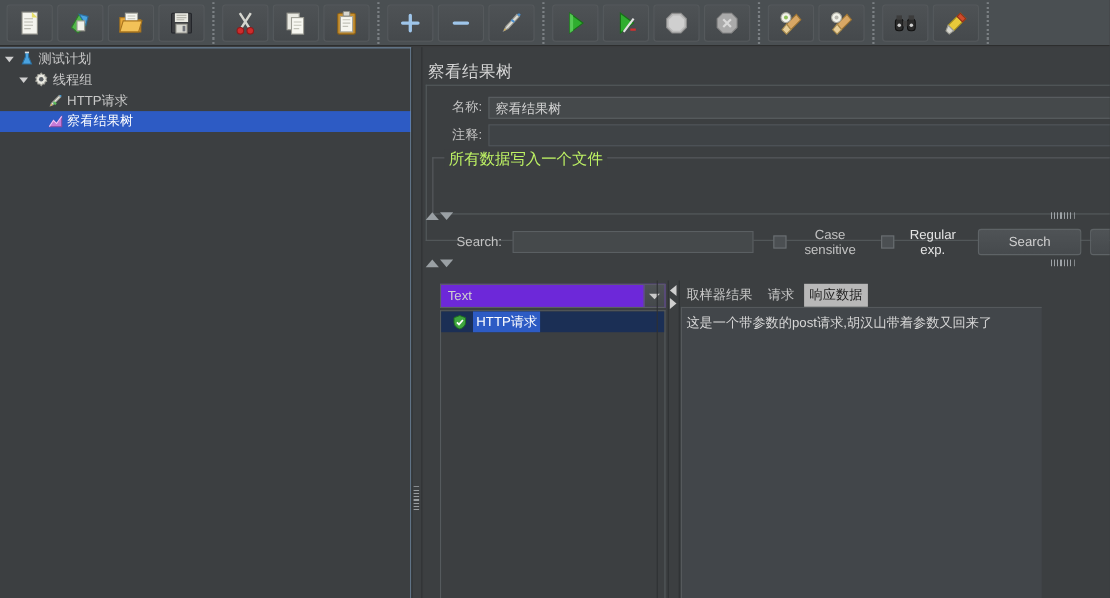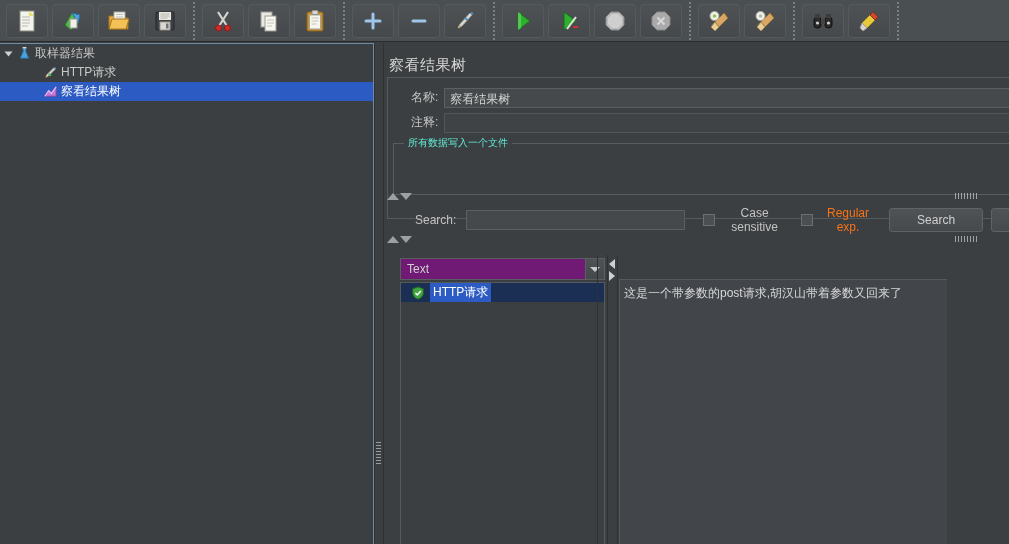--- a/index.html
+++ b/index.html
@@ -172,22 +172,22 @@
     width: 690px; height: 52px;
     border: 1px solid #575c5f;
     border-right: none;
     box-sizing: border-box;
   }
   .group-title {
     position: absolute;
     left: 10px; top: -8px;
     background: #3c3f41;
     padding: 0 4px;
-    font-size: 10px;
-    color: #5eead4;
+    font-size: 14px;
+    color: #bef264;
   }
 
   
   .arrow-strip {
     position: absolute;
     height: 12px;
     display: flex;
     align-items: center;
   }
   .tri-up, .tri-dn {
@@ -232,21 +232,21 @@
   
   .bottom-area {
     position: absolute;
     left: 385px; top: 255px;
     width: 624px; height: 289px;
   }
   .combo {
     position: absolute;
     left: 15px; top: 3px;
     width: 205px; height: 22px;
-    background: #701a75;
+    background: #6d28d9;
     border: 1px solid #5a5f62;
     box-sizing: border-box;
     display: flex;
     align-items: center;
   }
   .combo-text {
     flex: 1;
     padding-left: 6px;
     color: #cfcfcf;
     font-size: 12px;
@@ -518,23 +518,35 @@
     <div class="tree-row" style="padding-left:2px;">
       <span class="tw">
           <i class="tri"></i>
         </span>
       <span class="ticon">
         <svg width="15" height="15" viewBox="0 0 16 16">
           <path d="M6.5 2 H9.5 V6 L12.5 13 H3.5 L6.5 6 Z" fill="#4aa3e0" stroke="#2b6f9e"></path>
           <rect x="6" y="1" width="4" height="1.6" fill="#dcdcdc"></rect>
         </svg>
       </span>
-      <span class="tlabel">取样器结果</span>
-    </div>
-
+      <span class="tlabel">测试计划</span>
+    </div>
+
+    <div class="tree-row" style="padding-left:15px;">
+      <span class="tw">
+          <i class="tri"></i>
+        </span>
+      <span class="ticon">
+        <svg width="15" height="15" viewBox="0 0 16 16">
+          <path d="M8 1.5 L9.3 3 H11.2 L11.6 4.9 L13.3 5.8 L12.6 7.6 L13.3 9.4 L11.6 10.3 L11.2 12.2 H9.3 L8 13.7 L6.7 12.2 H4.8 L4.4 10.3 L2.7 9.4 L3.4 7.6 L2.7 5.8 L4.4 4.9 L4.8 3 H6.7 Z" fill="#e8e8e0" stroke="#a0a098"></path>
+          <circle cx="8" cy="7.6" r="2.2" fill="#5b5f63"></circle>
+        </svg>
+      </span>
+      <span class="tlabel">线程组</span>
+    </div>
 
     <div class="tree-row" style="padding-left:41px;">
       <span class="ticon">
         <svg width="15" height="15" viewBox="0 0 16 16">
           <path d="M3 13 L5.5 12 L13 4.5 L11.5 3 L4 10.5 Z" fill="#e6e6de" stroke="#9a9a92"></path>
           <path d="M11.5 3 L13 4.5 L14 3.5 L13 2.5 Z" fill="#4aa3e0"></path>
           <path d="M3 13 L5 12.4 L4 11 Z" fill="#e8b73a"></path>
           <path d="M6 9.5 L8.5 11.5" stroke="#5ab85a" stroke-width="2.2"></path>
         </svg>
       </span>
@@ -581,21 +593,21 @@
       <i class="tri-dn"></i>
     </div>
     <div class="grip-h" style="left:570px; top:150px;"></div>
 
     <div class="fld-row" style="left:18px; top:166px;text-align:center;">
       <span class="fld-label" style="padding-right:10px;">Search:</span>
       <span class="txtfield" style="width:255px;"></span>
       <span class="ck" style="margin-left:18px;"></span>
       <span style="margin-left:6px;color:#c3c3c3;">Case sensitive</span>
       <span class="ck" style="margin-left:13px;"></span>
-      <span style="margin-left:6px;color:#f97316;">Regular exp.</span>
+      <span style="margin-left:6px;color:#e5e5e5;">Regular exp.</span>
       <span class="btn" style="margin-left:12px;">Search</span>
       <span class="btn" style="margin-left:8px;font-family:Liberation Mono, monospace;">Re</span>
     </div>
 
     <div class="arrow-strip" style="left:2px; top:190px;">
       <i class="tri-up"></i>
       <i class="tri-dn"></i>
     </div>
     <div class="grip-h" style="left:570px; top:193px;"></div>
 
@@ -621,20 +633,25 @@
         <span class="lbl">HTTP请求</span>
       </div>
     </div>
 
     <div class="mini-split">
       <i class="mini-arrow lft"></i>
       <i class="mini-arrow rgt"></i>
     </div>
 
     <div class="tabs-area">
+      <div class="tabrow">
+        <span class="tab">取样器结果</span>
+        <span class="tab">请求</span>
+        <span class="tab active">响应数据</span>
+      </div>
       <div class="resp-area">这是一个带参数的post请求,胡汉山带着参数又回来了</div>
     </div>
   </div>
 
   <div class="vline-dark" style="left:597px;"></div>
   <div class="vline-dark" style="left:607px;"></div>
   <div class="vline-dark" style="left:617px;"></div>
 
 </div>
 

